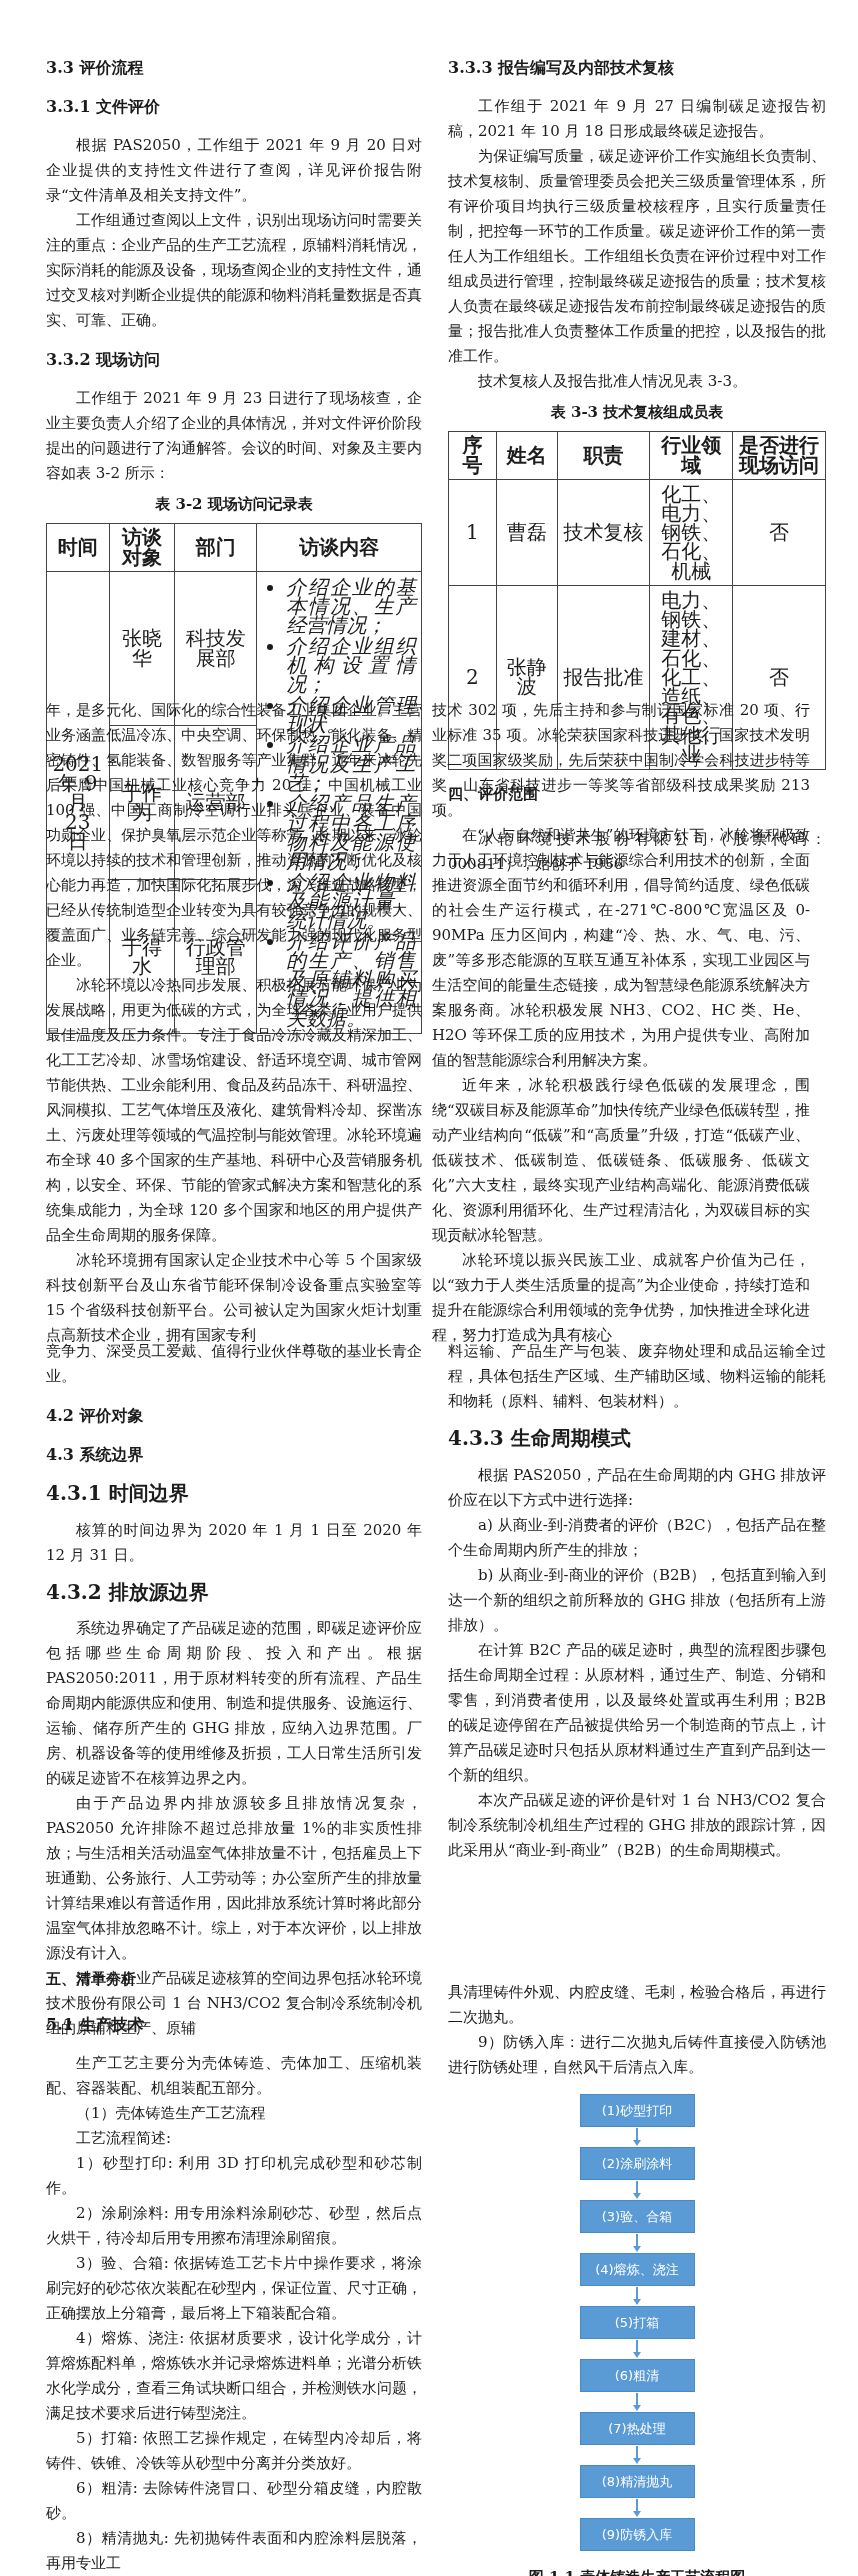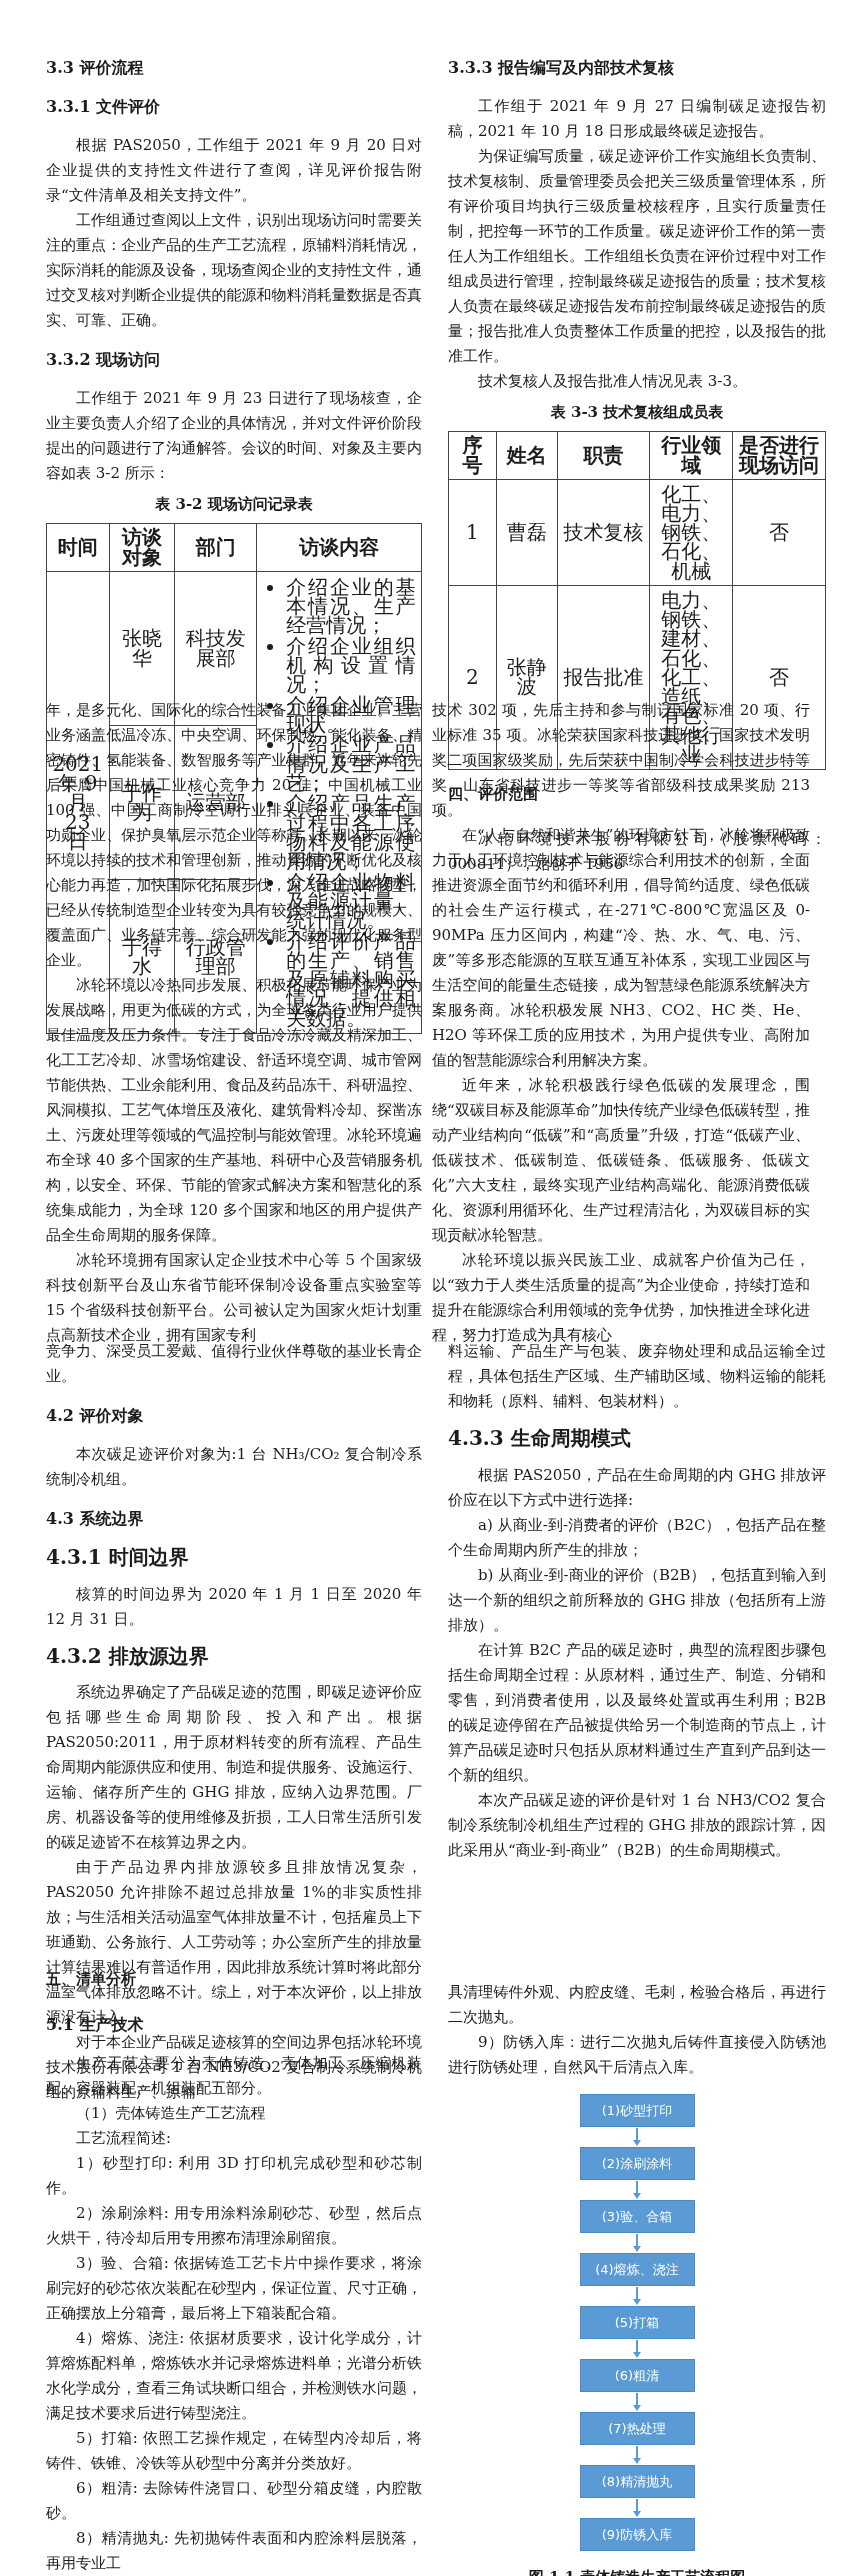--- a/index.html
+++ b/index.html
@@ -12,21 +12,21 @@
   .col p { margin:0; text-indent:2em; }
   p.cont { text-indent:0; }
   .h-chapter { font-size:15px; font-weight:700; text-indent:0 !important; margin:9.7px 0 18px 0; line-height:30px; }
   .h-sec { font-size:16px; font-weight:700; text-indent:0 !important; margin:14px 0 14px 0; line-height:25px; }
   .h-sub { font-size:20px; font-weight:700; text-indent:0 !important; margin:11.8px 0 11.8px 0; line-height:25px; }
   .tbl-title { text-align:center; font-weight:700; text-indent:0 !important; margin:5.4px 0 6.4px 0; }
   table.doc { border-collapse:collapse; width:100%; font-size:20px; line-height:19.3px; }
   table.doc th, table.doc td { border:1.1px solid #444; padding:4.3px 5.4px; vertical-align:middle; }
   table.doc th { font-weight:700; text-align:center; }
   td.c { text-align:center; }
-  ul.bullets { margin:0; padding-left:23.6px; }
+  ul.bullets { margin:0; padding-left:23.6px;font-style:italic; }
   ul.bullets li { text-align:justify; margin:1.1px 0; }
   .tbl33 { width:96%; margin:0 auto; }
   
   .flow { width:123px; margin:14px auto 0 auto; }
   .flow-box {
     width:113px; height:31px; margin:0 auto; background:#5b9bd5; border:0.5px solid #4a8ac4;
     color:#ffffff; font-size:13px; line-height:31px; text-align:center;
     font-family:"DejaVu Sans","Liberation Sans",sans-serif;
   }
   .flow-arrow { width:1.1px; height:11.8px; background:#5b9bd5; margin:1.1px auto 0 auto; }
@@ -129,21 +129,20 @@
   <div class="col" style="left:432px; top:698px; width:378px;">
     <p class="cont">技术 302 项，先后主持和参与制订国家标准 20 项、行业标准 35 项。冰轮荣获国家科技进步奖、国家技术发明奖二项国家级奖励，先后荣获中国制冷学会科技进步特等奖、山东省科技进步一等奖等省部级科技成果奖励 213 项。</p>
     <p>在“人与自然和谐共生”的环境方针下，冰轮将积极致力于人工环境控制技术与能源综合利用技术的创新，全面推进资源全面节约和循环利用，倡导简约适度、绿色低碳的社会生产运行模式，在-271℃-800℃宽温区及 0-90MPa 压力区间内，构建“冷、热、水、气、电、污、废”等多形态能源的互联互通互补体系，实现工业园区与生活空间的能量生态链接，成为智慧绿色能源系统解决方案服务商。冰轮积极发展 NH3、CO2、HC 类、He、H2O 等环保工质的应用技术，为用户提供专业、高附加值的智慧能源综合利用解决方案。</p>
     <p>近年来，冰轮积极践行绿色低碳的发展理念，围绕“双碳目标及能源革命”加快传统产业绿色低碳转型，推动产业结构向“低碳”和“高质量”升级，打造“低碳产业、低碳技术、低碳制造、低碳链条、低碳服务、低碳文化”六大支柱，最终实现产业结构高端化、能源消费低碳化、资源利用循环化、生产过程清洁化，为双碳目标的实现贡献冰轮智慧。</p>
     <p>冰轮环境以振兴民族工业、成就客户价值为己任，以“致力于人类生活质量的提高”为企业使命，持续打造和提升在能源综合利用领域的竞争优势，加快推进全球化进程，努力打造成为具有核心</p>
   </div>
 
   <div class="col" style="left:46px; top:1339px; width:376px;">
     <p class="cont">竞争力、深受员工爱戴、值得行业伙伴尊敬的基业长青企业。</p>
     <div class="h-sec">4.2 评价对象</div>
-    <p>本次碳足迹评价对象为:1 台 NH₃/CO₂ 复合制冷系统制冷机组。</p>
     <div class="h-sec">4.3 系统边界</div>
     <div class="h-sub">4.3.1 时间边界</div>
     <p>核算的时间边界为 2020 年 1 月 1 日至 2020 年 12 月 31 日。</p>
     <div class="h-sub">4.3.2 排放源边界</div>
     <p>系统边界确定了产品碳足迹的范围，即碳足迹评价应包括哪些生命周期阶段、投入和产出。根据 PAS2050:2011，用于原材料转变的所有流程、产品生命周期内能源供应和使用、制造和提供服务、设施运行、运输、储存所产生的 GHG 排放，应纳入边界范围。厂房、机器设备等的使用维修及折损，工人日常生活所引发的碳足迹皆不在核算边界之内。</p>
     <p>由于产品边界内排放源较多且排放情况复杂，PAS2050 允许排除不超过总排放量 1%的非实质性排放；与生活相关活动温室气体排放量不计，包括雇员上下班通勤、公务旅行、人工劳动等；办公室所产生的排放量计算结果难以有普适作用，因此排放系统计算时将此部分温室气体排放忽略不计。综上，对于本次评价，以上排放源没有计入。</p>
     <p>对于本企业产品碳足迹核算的空间边界包括冰轮环境技术股份有限公司 1 台 NH3/CO2 复合制冷系统制冷机组的原辅料生产、原辅</p>
   </div>
 
   <div class="col" style="left:448px; top:1339px; width:378px;">

